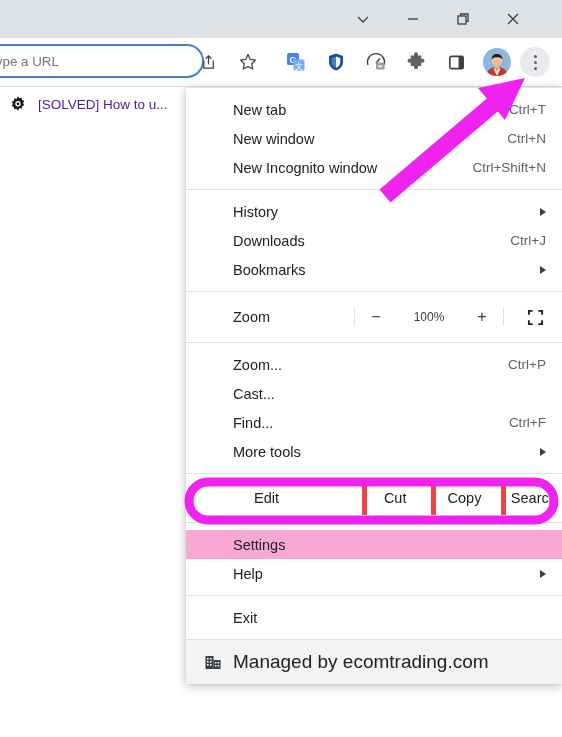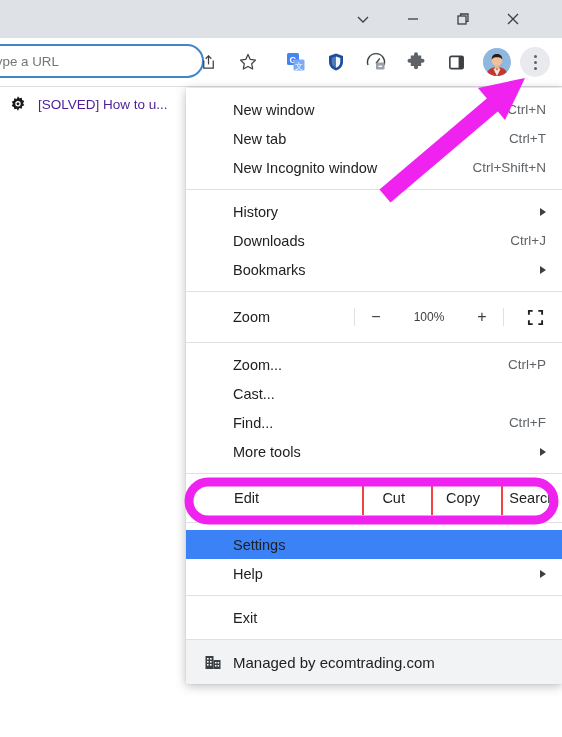--- a/index.html
+++ b/index.html
@@ -102,36 +102,36 @@
   #zoomrow .zctrl{
     flex:1 1 auto;display:flex;align-items:center;justify-content:center;gap:0px;
     border-left:1px solid #e0e0e0;border-right:1px solid #e0e0e0;
   }
   #zoomrow .zminus,#zoomrow .zplus{width:42px;text-align:center;color:#3c4043;font-size:16px;}
   #zoomrow .zval{width:64px;text-align:center;color:#3c4043;font-size:12px;}
   #zoomrow .zfull{flex:0 0 auto;width:62px;display:flex;align-items:center;justify-content:center;}
 
   
   #editrow{display:flex;align-items:stretch;height:34px;font-size:14.5px;}
-  #editrow .elabel{flex:0 0 auto;width:168px;display:flex;align-items:center;padding-left:48px;box-sizing:border-box;}
+  #editrow .elabel{flex:0 0 auto;width:168px;display:flex;align-items:center;padding-left:68px;box-sizing:border-box;}
   #editrow .ebtn{
     flex:1 1 0;display:flex;align-items:center;justify-content:center;
-    border-left:2px solid #ef4444;color:#202124;margin-left:8px;
-  }
-
-  
-  #mi-settings{background:#3b82f6;}
+    border-left:5px solid #ef4444;color:#202124;margin-left:8px;
+  }
+
+  
+  #mi-settings{background:#f9a8d4;}
 
   
   #managed{
     height:44px;display:flex;align-items:center;padding-left:16px;
     background:#f1f3f4;border-top:1px solid #e0e0e0;
   }
   #managed .micon{width:22px;display:flex;align-items:center;justify-content:center;margin-right:9px;}
-  #managed .mtxt{font-size:15px;color:#202124;}
+  #managed .mtxt{font-size:19px;color:#202124;}
 
   
   #annot{position:absolute;left:0;top:0;width:562px;height:737px;pointer-events:none;}
 </style>
 </head>
 <body>
 
 <div id="titlebar">
   <div class="wbtn" id="wb-chevron">
     <svg width="16" height="16" viewBox="0 0 16 16">
@@ -234,26 +234,26 @@
       <circle cx="10" cy="9.8" r="3" fill="#ffffff"></circle>
       <circle cx="10" cy="9.8" r="1.6" fill="#1b1b1b"></circle>
     </svg>
   </div>
   <div id="tabtitle">[SOLVED] How to u...</div>
 </div>
 
 <div id="menu">
 
   <div class="mi has-accel">
+    <span class="lbl">New tab</span>
+    <span class="accel">Ctrl+T</span>
+  </div>
+  <div class="mi has-accel">
     <span class="lbl">New window</span>
     <span class="accel">Ctrl+N</span>
-  </div>
-  <div class="mi has-accel">
-    <span class="lbl">New tab</span>
-    <span class="accel">Ctrl+T</span>
   </div>
   <div class="mi has-accel">
     <span class="lbl">New Incognito window</span>
     <span class="accel">Ctrl+Shift+N</span>
   </div>
 
   <div class="sep"></div>
 
   <div class="mi">
     <span class="lbl">History</span>

